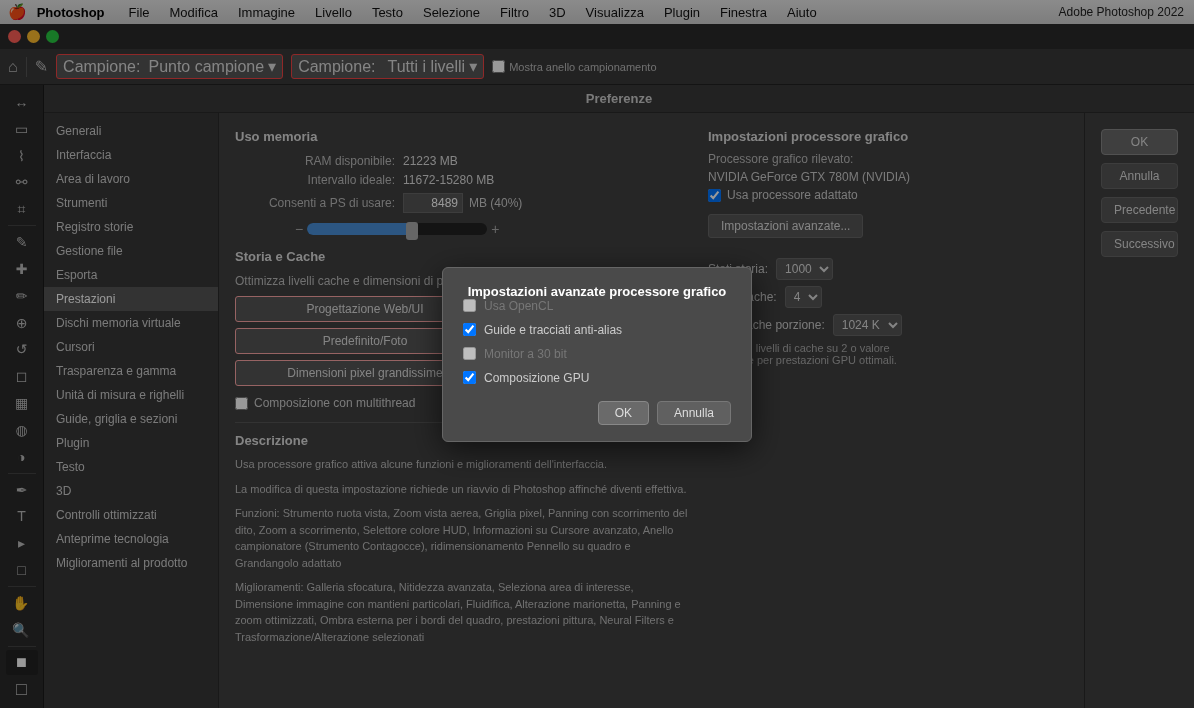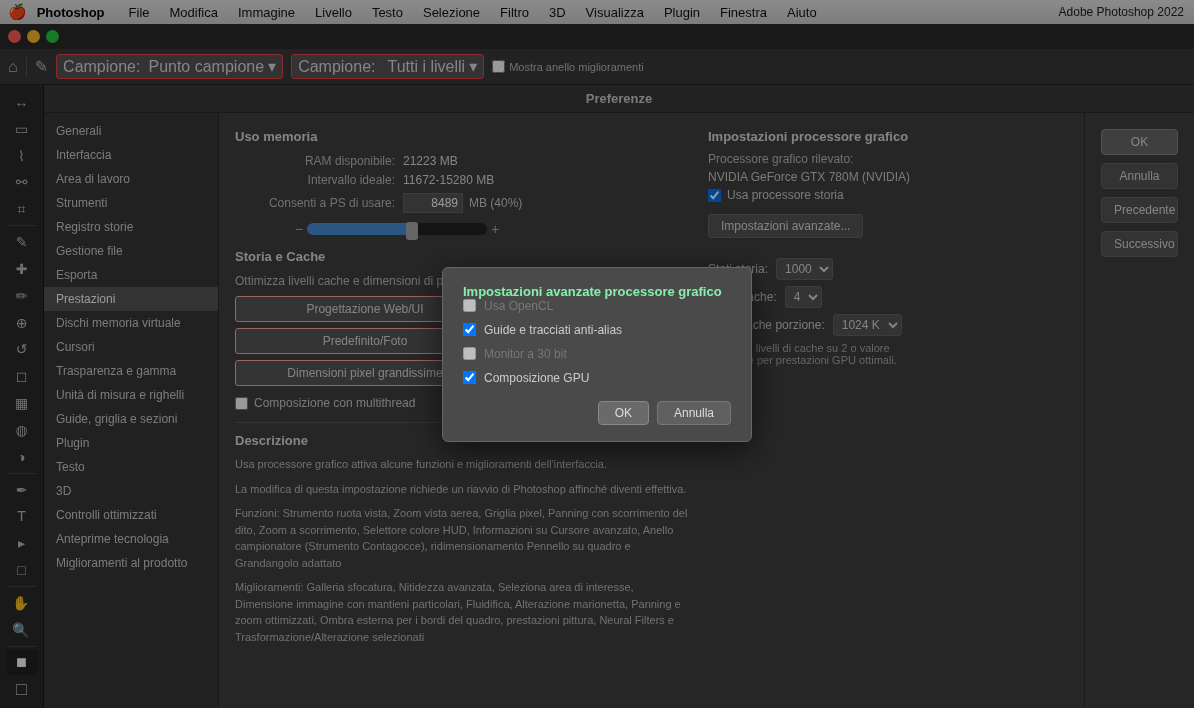--- a/index.html
+++ b/index.html
@@ -363,22 +363,22 @@
       background: #4a4a4a;
       border: 1px solid #666;
       border-radius: 6px;
       padding: 16px 20px;
       width: 310px;
       box-shadow: 0 8px 32px rgba(0,0,0,0.6);
     }
     #modal-title {
       font-size: 13px;
       font-weight: 600;
-      color: #86efac;
-      text-align: left;
+      color: #ffffff;
+      text-align: center;
     }
     .modal-check-row {
       display: flex;
       align-items: center;
       gap: 8px;
       font-size: 12px;
       color: #ccc;
       margin-bottom: 10px;
     }
     .modal-check-row.disabled { color: #777; }
@@ -439,21 +439,21 @@
     <span style="margin-left:4px;">Punto campione</span>
     <span>▾</span>
   </div>
   <div class="toolbar-dropdown">
     <span>Campione:</span>
     <span style="margin-left:8px;">Tutti i livelli</span>
     <span>▾</span>
   </div>
   <label class="checkbox-label">
     <input type="checkbox" style="">
-    <span>Mostra anello miglioramenti</span>
+    <span>Mostra anello campionamento</span>
   </label>
 </div>
 
 <div id="main">
 
   <div id="tools-panel">
     <div class="tool-btn">↔</div>
     <div class="tool-btn">▭</div>
     <div class="tool-btn">⌇</div>
     <div class="tool-btn">⚯</div>
@@ -566,21 +566,21 @@
           </div>
 
           <div class="col-right">
 
             <div>
               <div class="gpu-section-title">Impostazioni processore grafico</div>
               <div class="gpu-detected">Processore grafico rilevato:</div>
               <div class="gpu-name">NVIDIA GeForce GTX 780M (NVIDIA)</div>
               <div class="check-row">
                 <input type="checkbox" checked="" style="">
-                <span>Usa processore storia</span>
+                <span>Usa processore adattato</span>
               </div>
               <button class="adv-btn">Impostazioni avanzate...</button>
             </div>
 
             <div style="margin-top:20px;">
               <div class="history-row">
                 <span>Stati storia:</span>
                 <select class="history-select">
                   <option>1000</option>
                 </select>

